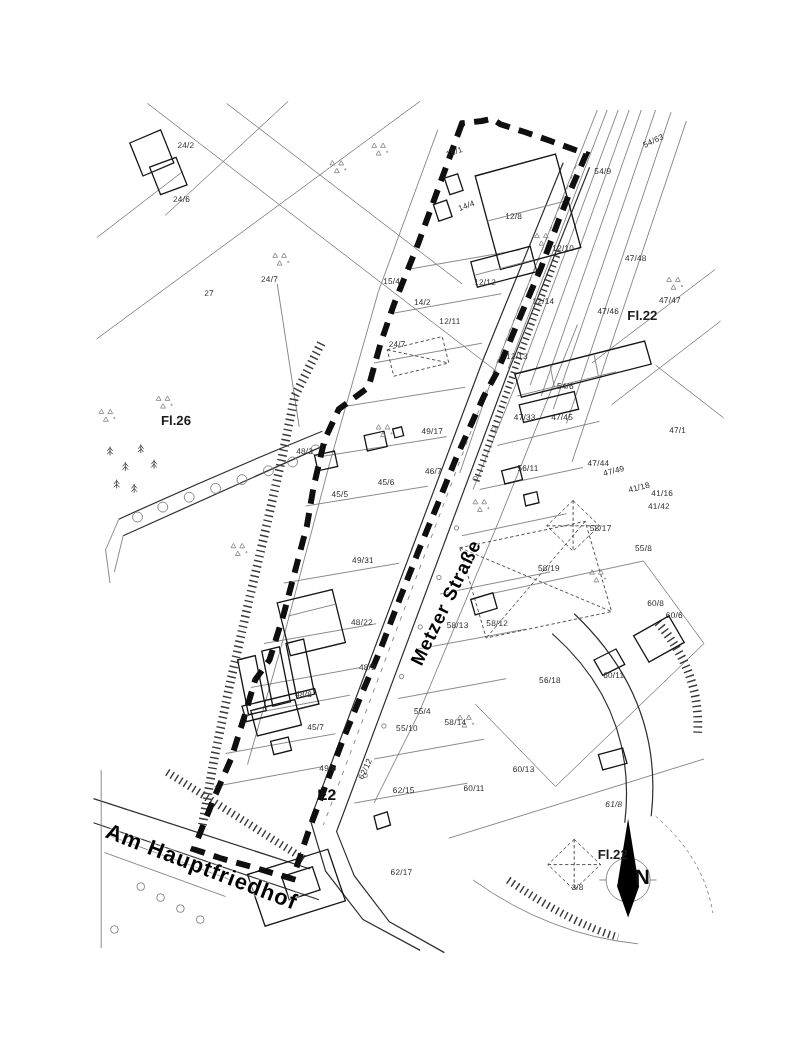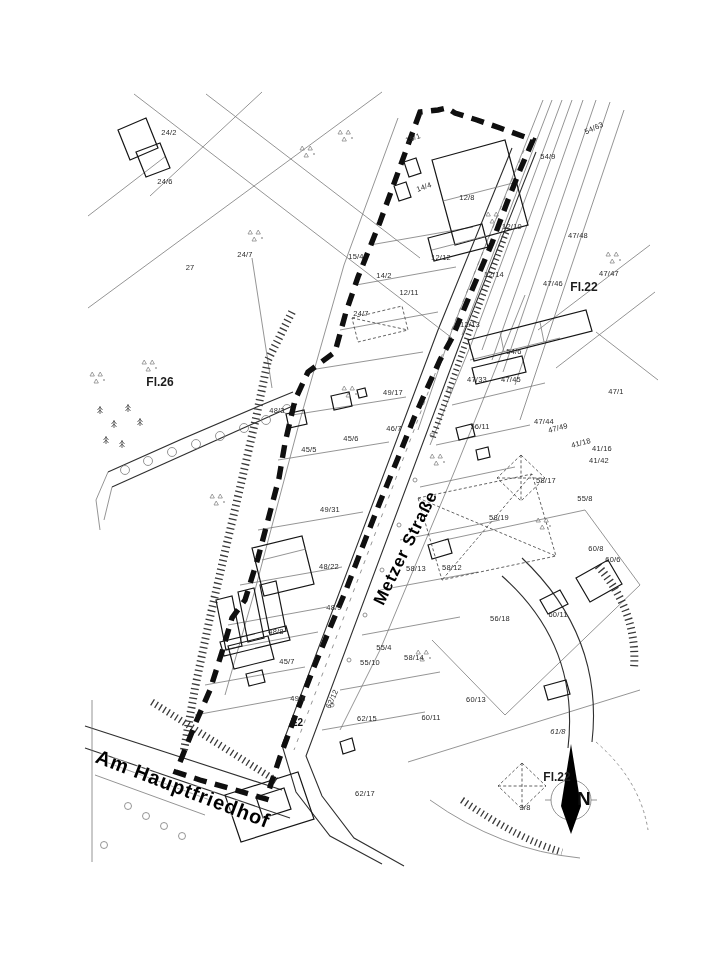--- a/index.html
+++ b/index.html
@@ -305,19 +305,19 @@
       <div class="lbl parcel" style="left: 476px; top: 699px; transform: translate(-50%, -50%) rotate(0deg);">60/13</div>
       <div class="lbl parcel" style="left: 431px; top: 717px; transform: translate(-50%, -50%) rotate(0deg);">60/11</div>
       <div class="lbl parcel" style="left: 367px; top: 718px; transform: translate(-50%, -50%) rotate(0deg);">62/15</div>
       <div class="lbl parcel" style="left: 332px; top: 699px; transform: translate(-50%, -50%) rotate(-65deg);">62/12</div>
       <div class="lbl parcel" style="left: 558px; top: 731px; transform: translate(-50%, -50%) rotate(0deg); font-style: italic;">61/8</div>
       <div class="lbl parcel" style="left: 365px; top: 793px; transform: translate(-50%, -50%) rotate(0deg);">62/17</div>
       <div class="lbl parcel" style="left: 525px; top: 807px; transform: translate(-50%, -50%) rotate(0deg);">3/8</div>
       <div class="lbl district" style="left: 160px; top: 382px; transform: translate(-50%, -50%) rotate(0deg);">Fl.26</div>
       <div class="lbl district" style="left: 584px; top: 287px; transform: translate(-50%, -50%) rotate(0deg);">Fl.22</div>
       <div class="lbl district" style="left: 557px; top: 777px; transform: translate(-50%, -50%) rotate(0deg);">Fl.22</div>
-      <div class="lbl special" style="left: 297px; top: 722px; font-size: 10px; transform: translate(-50%, -50%) rotate(0deg);">E2</div>
+      <div class="lbl special" style="left: 297px; top: 722px; font-size: 14px; transform: translate(-50%, -50%) rotate(0deg);">E2</div>
       <div class="lbl street" style="left: 406px; top: 548px; font-size: 17px; transform: translate(-50%, -50%) rotate(-64deg);">Metzer Straße</div>
       <div class="lbl street" style="left: 183px; top: 789px; font-size: 20px; transform: translate(-50%, -50%) rotate(21deg);">Am Hauptfriedhof</div>
     </div>
 
   <div class="lbl north-n" id="north-letter" style="z-index: 6; left: 577px; top: 788px;">N</div>
 </div>
 
 </body></html>

